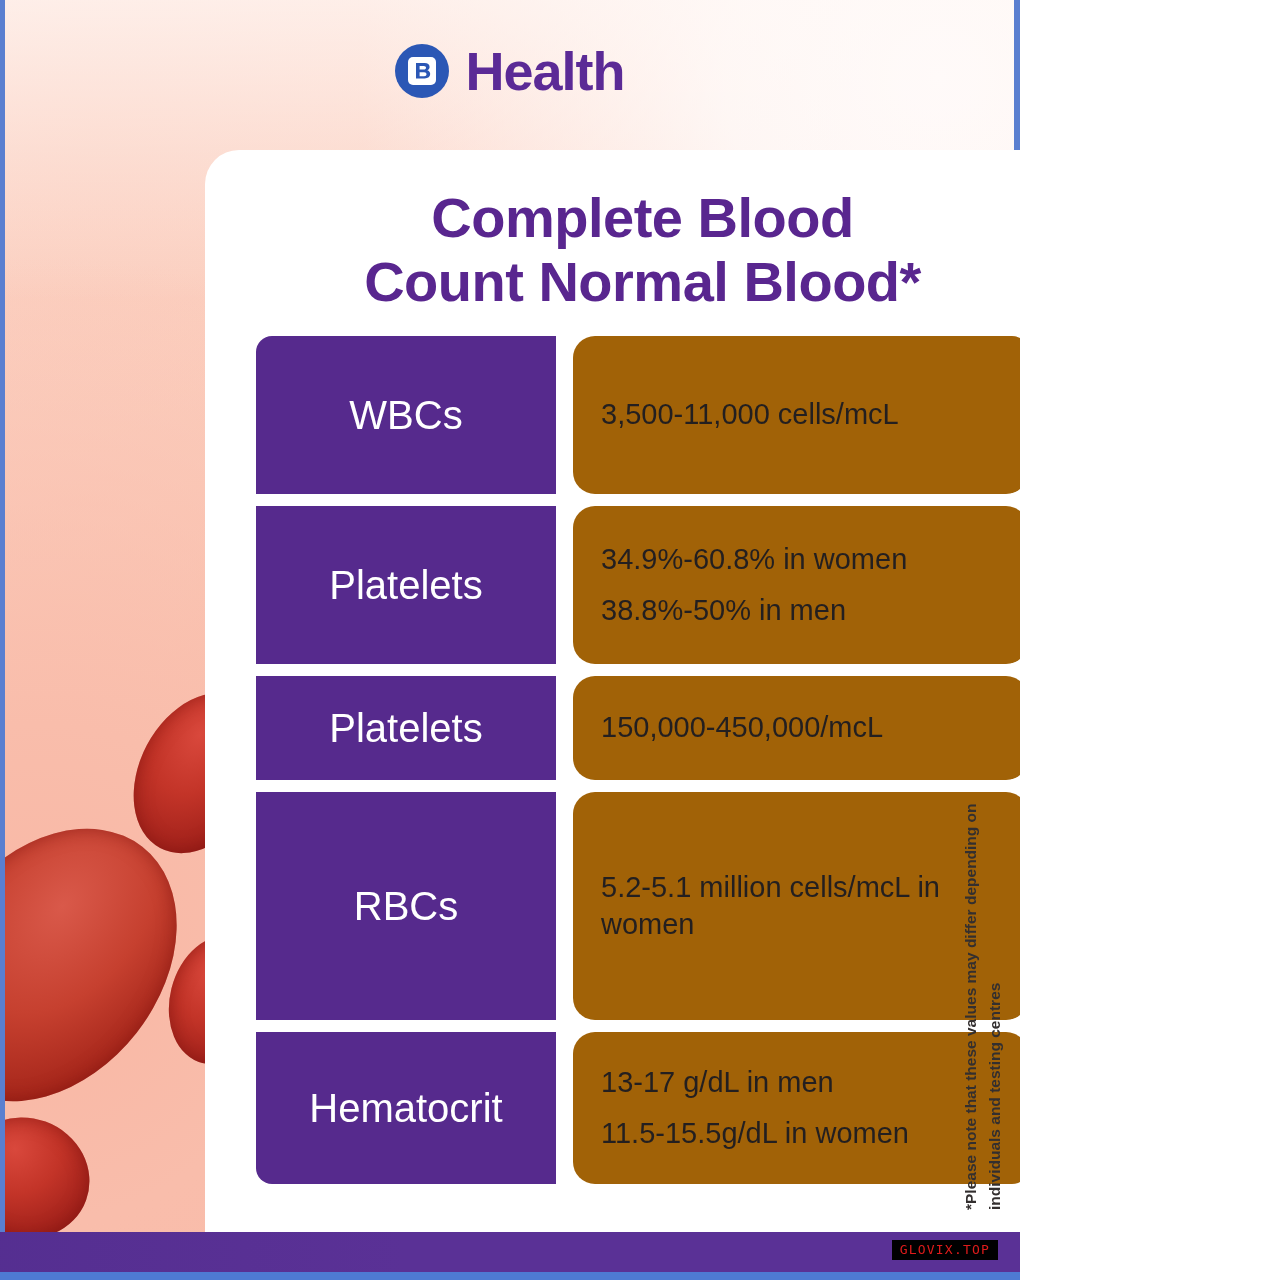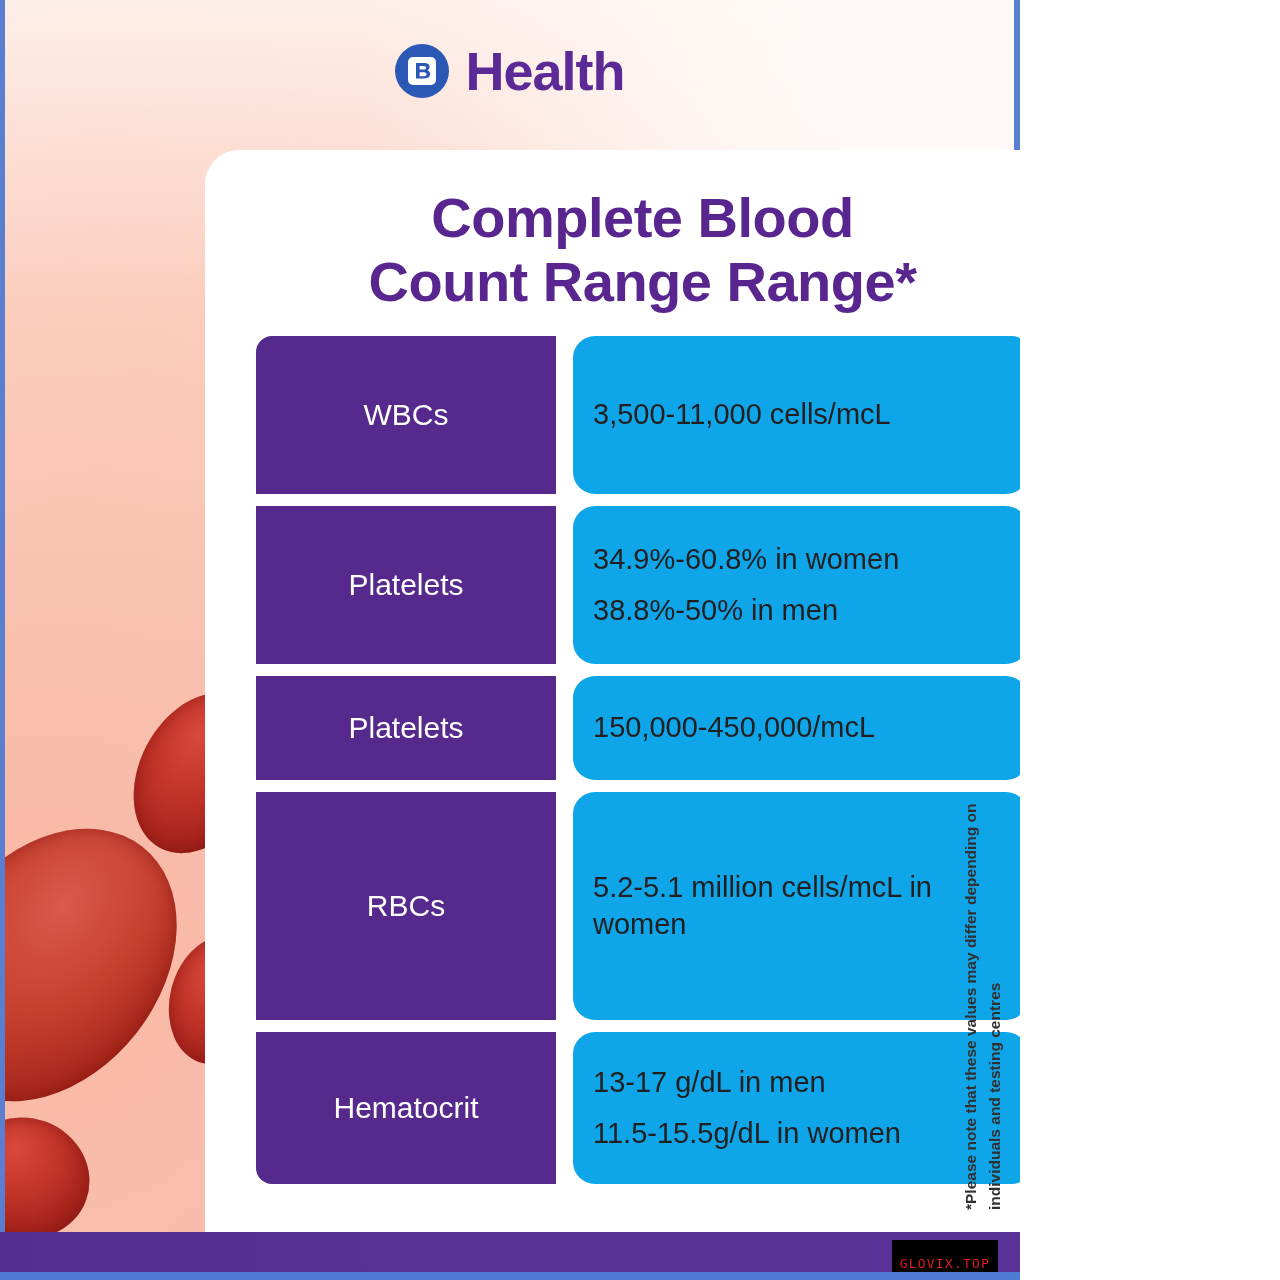--- a/index.html
+++ b/index.html
@@ -134,37 +134,37 @@
 
   .label-cell {
     width: 300px;
     flex: 0 0 300px;
     background: #562a8d;
     color: #ffffff;
     display: flex;
     align-items: center;
     justify-content: center;
     text-align: center;
-    font-size: 30px;
+    font-size: 40px;
     font-weight: 400;
     padding: 0 14px;
     box-sizing: border-box;
   }
   .row:first-child .label-cell { border-top-left-radius: 16px; }
   .row:last-child  .label-cell { border-bottom-left-radius: 16px; }
 
   .value-cell {
     flex: 1 1 auto;
     margin-left: 17px;
-    background: #0ea5e9;
+    background: #a16207;
     display: flex;
     flex-direction: column;
     justify-content: center;
     gap: 14px;
-    padding: 20px 20px;
+    padding: 20px 28px;
     box-sizing: border-box;
     border-radius: 22px;
   }
   .row:first-child .value-cell { border-top-right-radius: 16px; }
   .row:last-child  .value-cell { border-bottom-right-radius: 16px; }
 
   .value-line {
     color: #231f20;
     font-size: 29px;
     line-height: 1.28;
@@ -210,21 +210,21 @@
   }
   .watermark {
     position: absolute;
     right: 22px;
     top: 1240px;
     background: #000000;
     color: #e01b1b;
     font-family: "DejaVu Sans Mono", "Liberation Mono", monospace;
     font-size: 13px;
     letter-spacing: 1.2px;
-    padding: 17px 8px 4px 8px;
+    padding: 3px 8px 4px 8px;
     line-height: 1;
   }
 </style>
 </head>
 <body>
 
 <div id="stage">
 
   <div class="bg-base"></div>
   <div class="bg-lighten-top"></div>
@@ -251,21 +251,21 @@
         <path d="M11 9h8.6c3.1 0 5 1.5 5 3.9 0 1.6-.9 2.8-2.3 3.4 1.8.5 2.9 1.9 2.9 3.8 0 2.7-2.1 4.3-5.5 4.3H11V9zm3.6 2.9v3.6h4.2c1.4 0 2.2-.7 2.2-1.8s-.8-1.8-2.2-1.8h-4.2zm0 6.3v4h4.5c1.5 0 2.4-.8 2.4-2s-.9-2-2.4-2h-4.5z" fill="#2b57b5"></path>
       </svg>
     </div>
     <div class="logo-word">Health</div>
   </div>
 
   <div class="card">
 
     <div class="card-title">
       <div>Complete Blood</div>
-      <div>Count Range Range*</div>
+      <div>Count Normal Blood*</div>
     </div>
 
     <div class="table">
 
       <div class="row">
         <div class="label-cell h-wbc">WBCs</div>
         <div class="value-cell h-wbc">
           <div class="value-line">3,500-11,000 cells/mcL</div>
         </div>
       </div>

